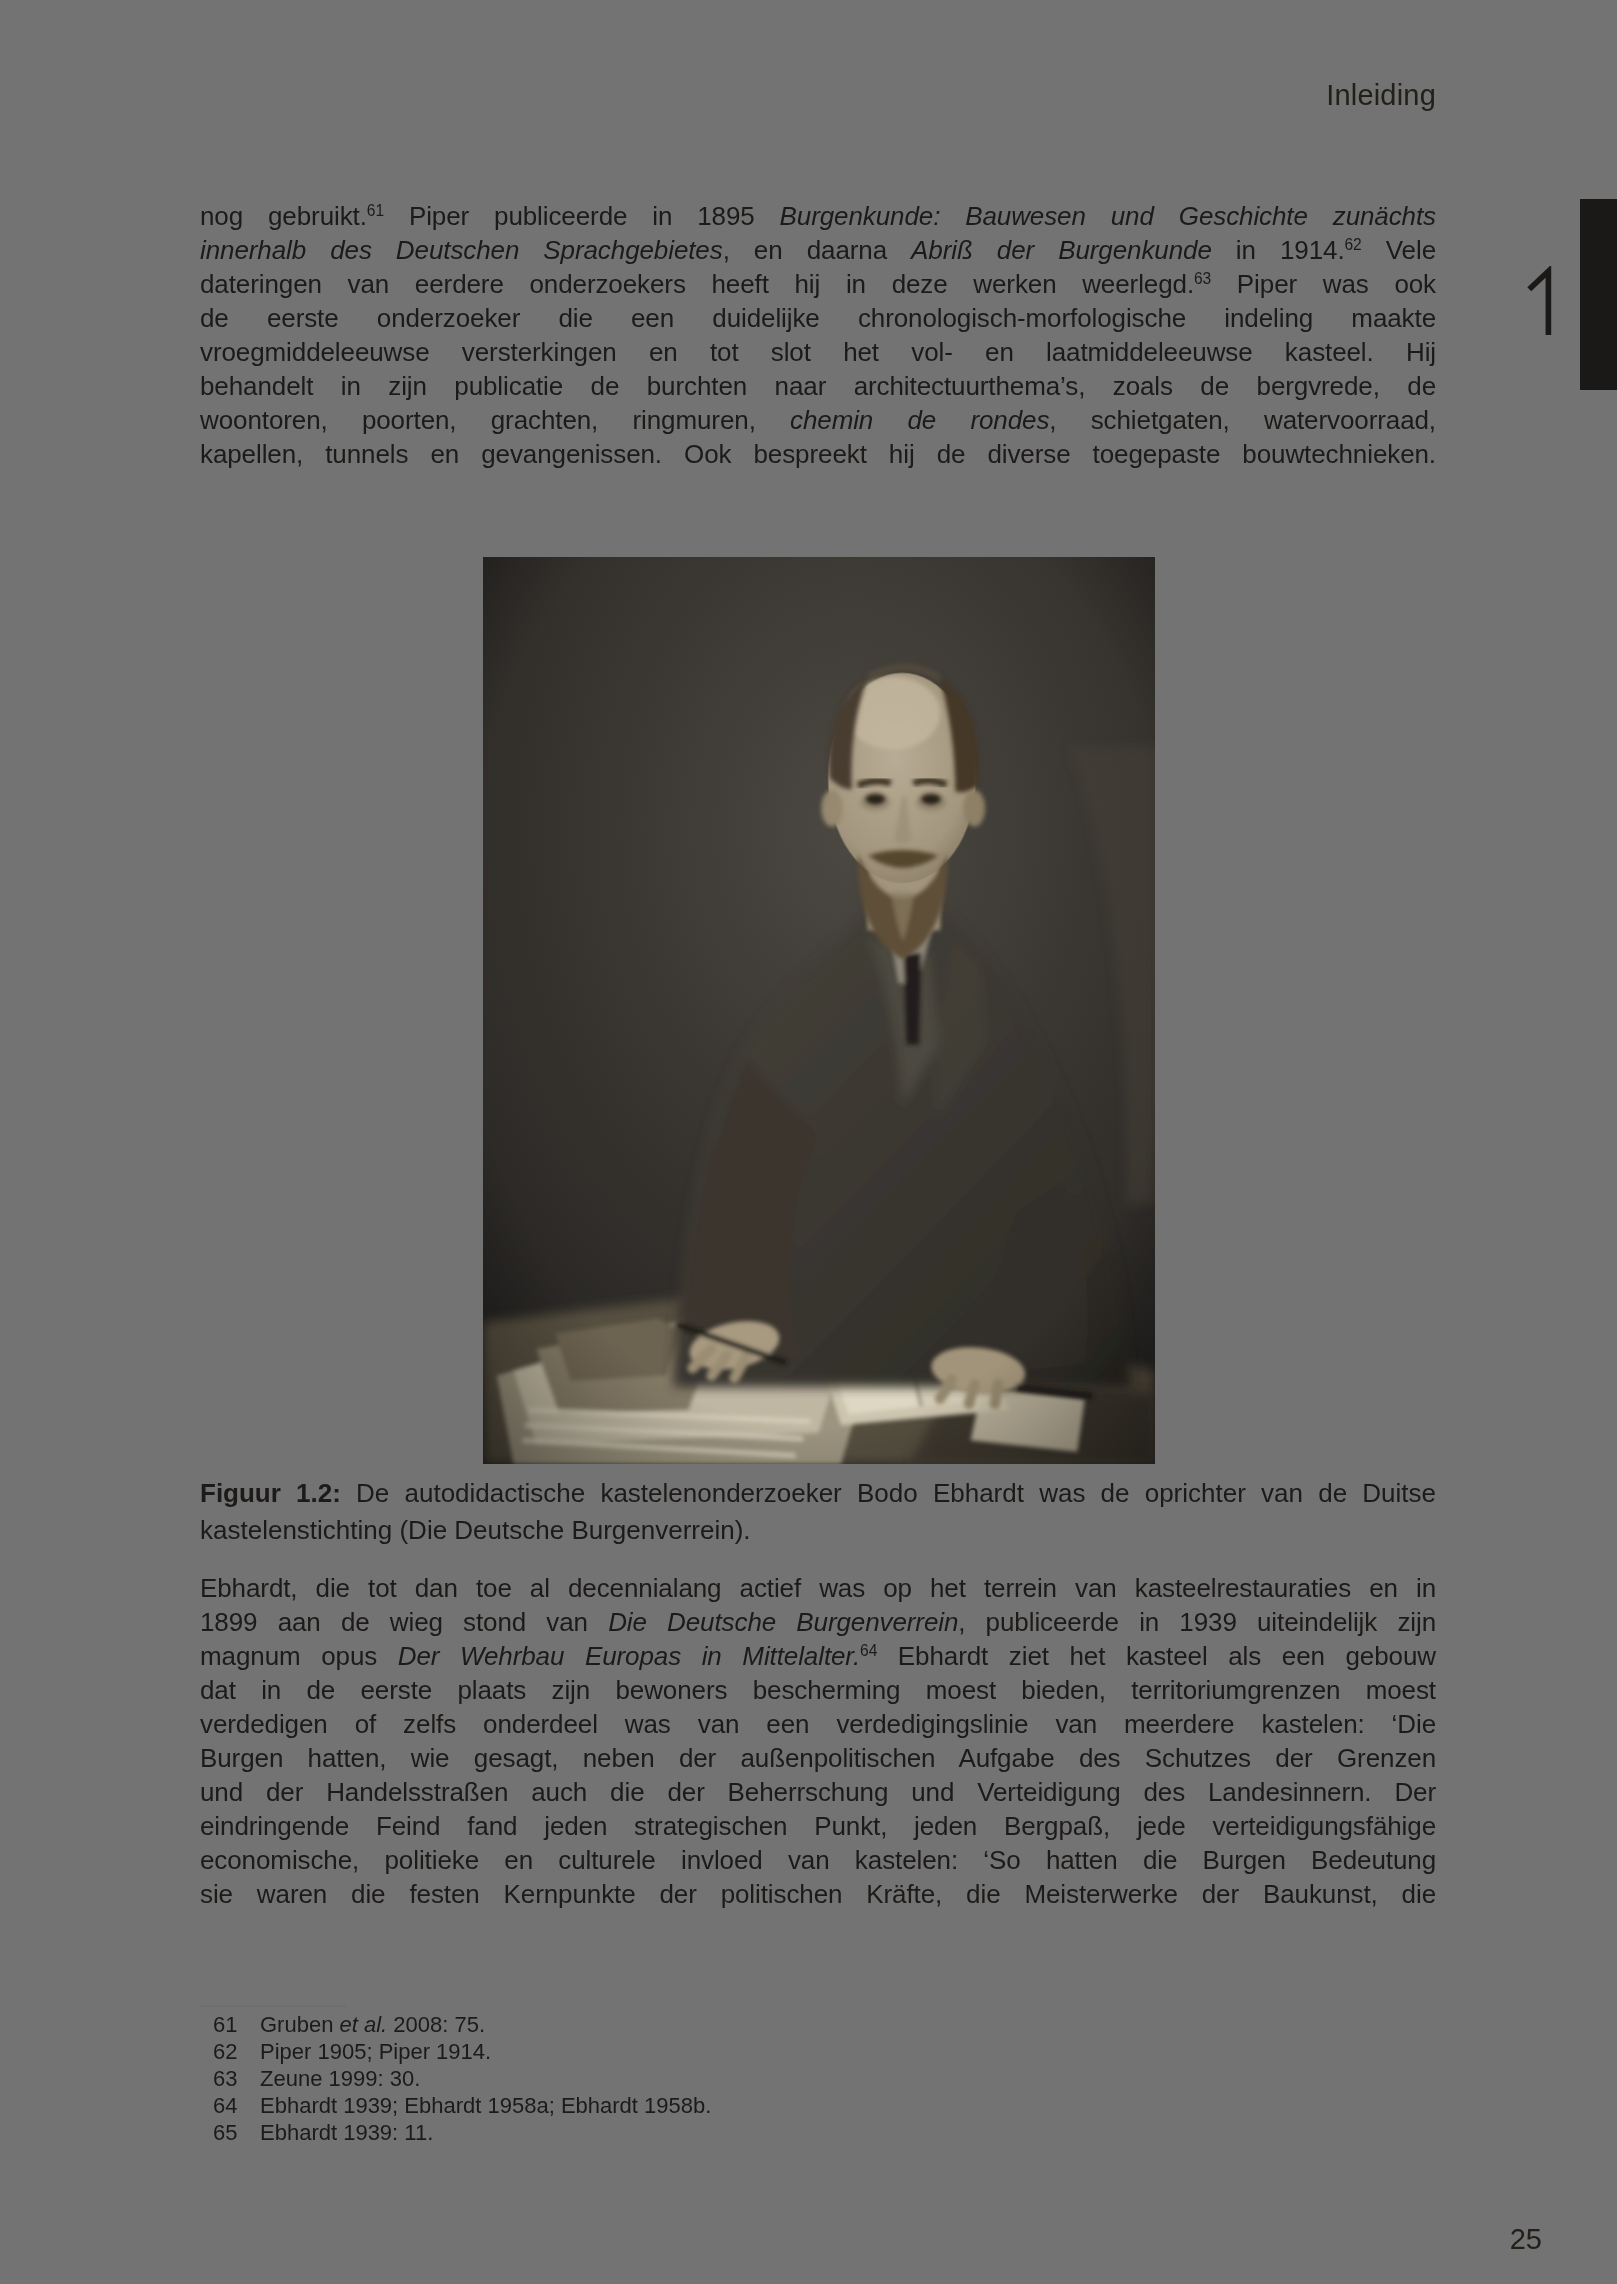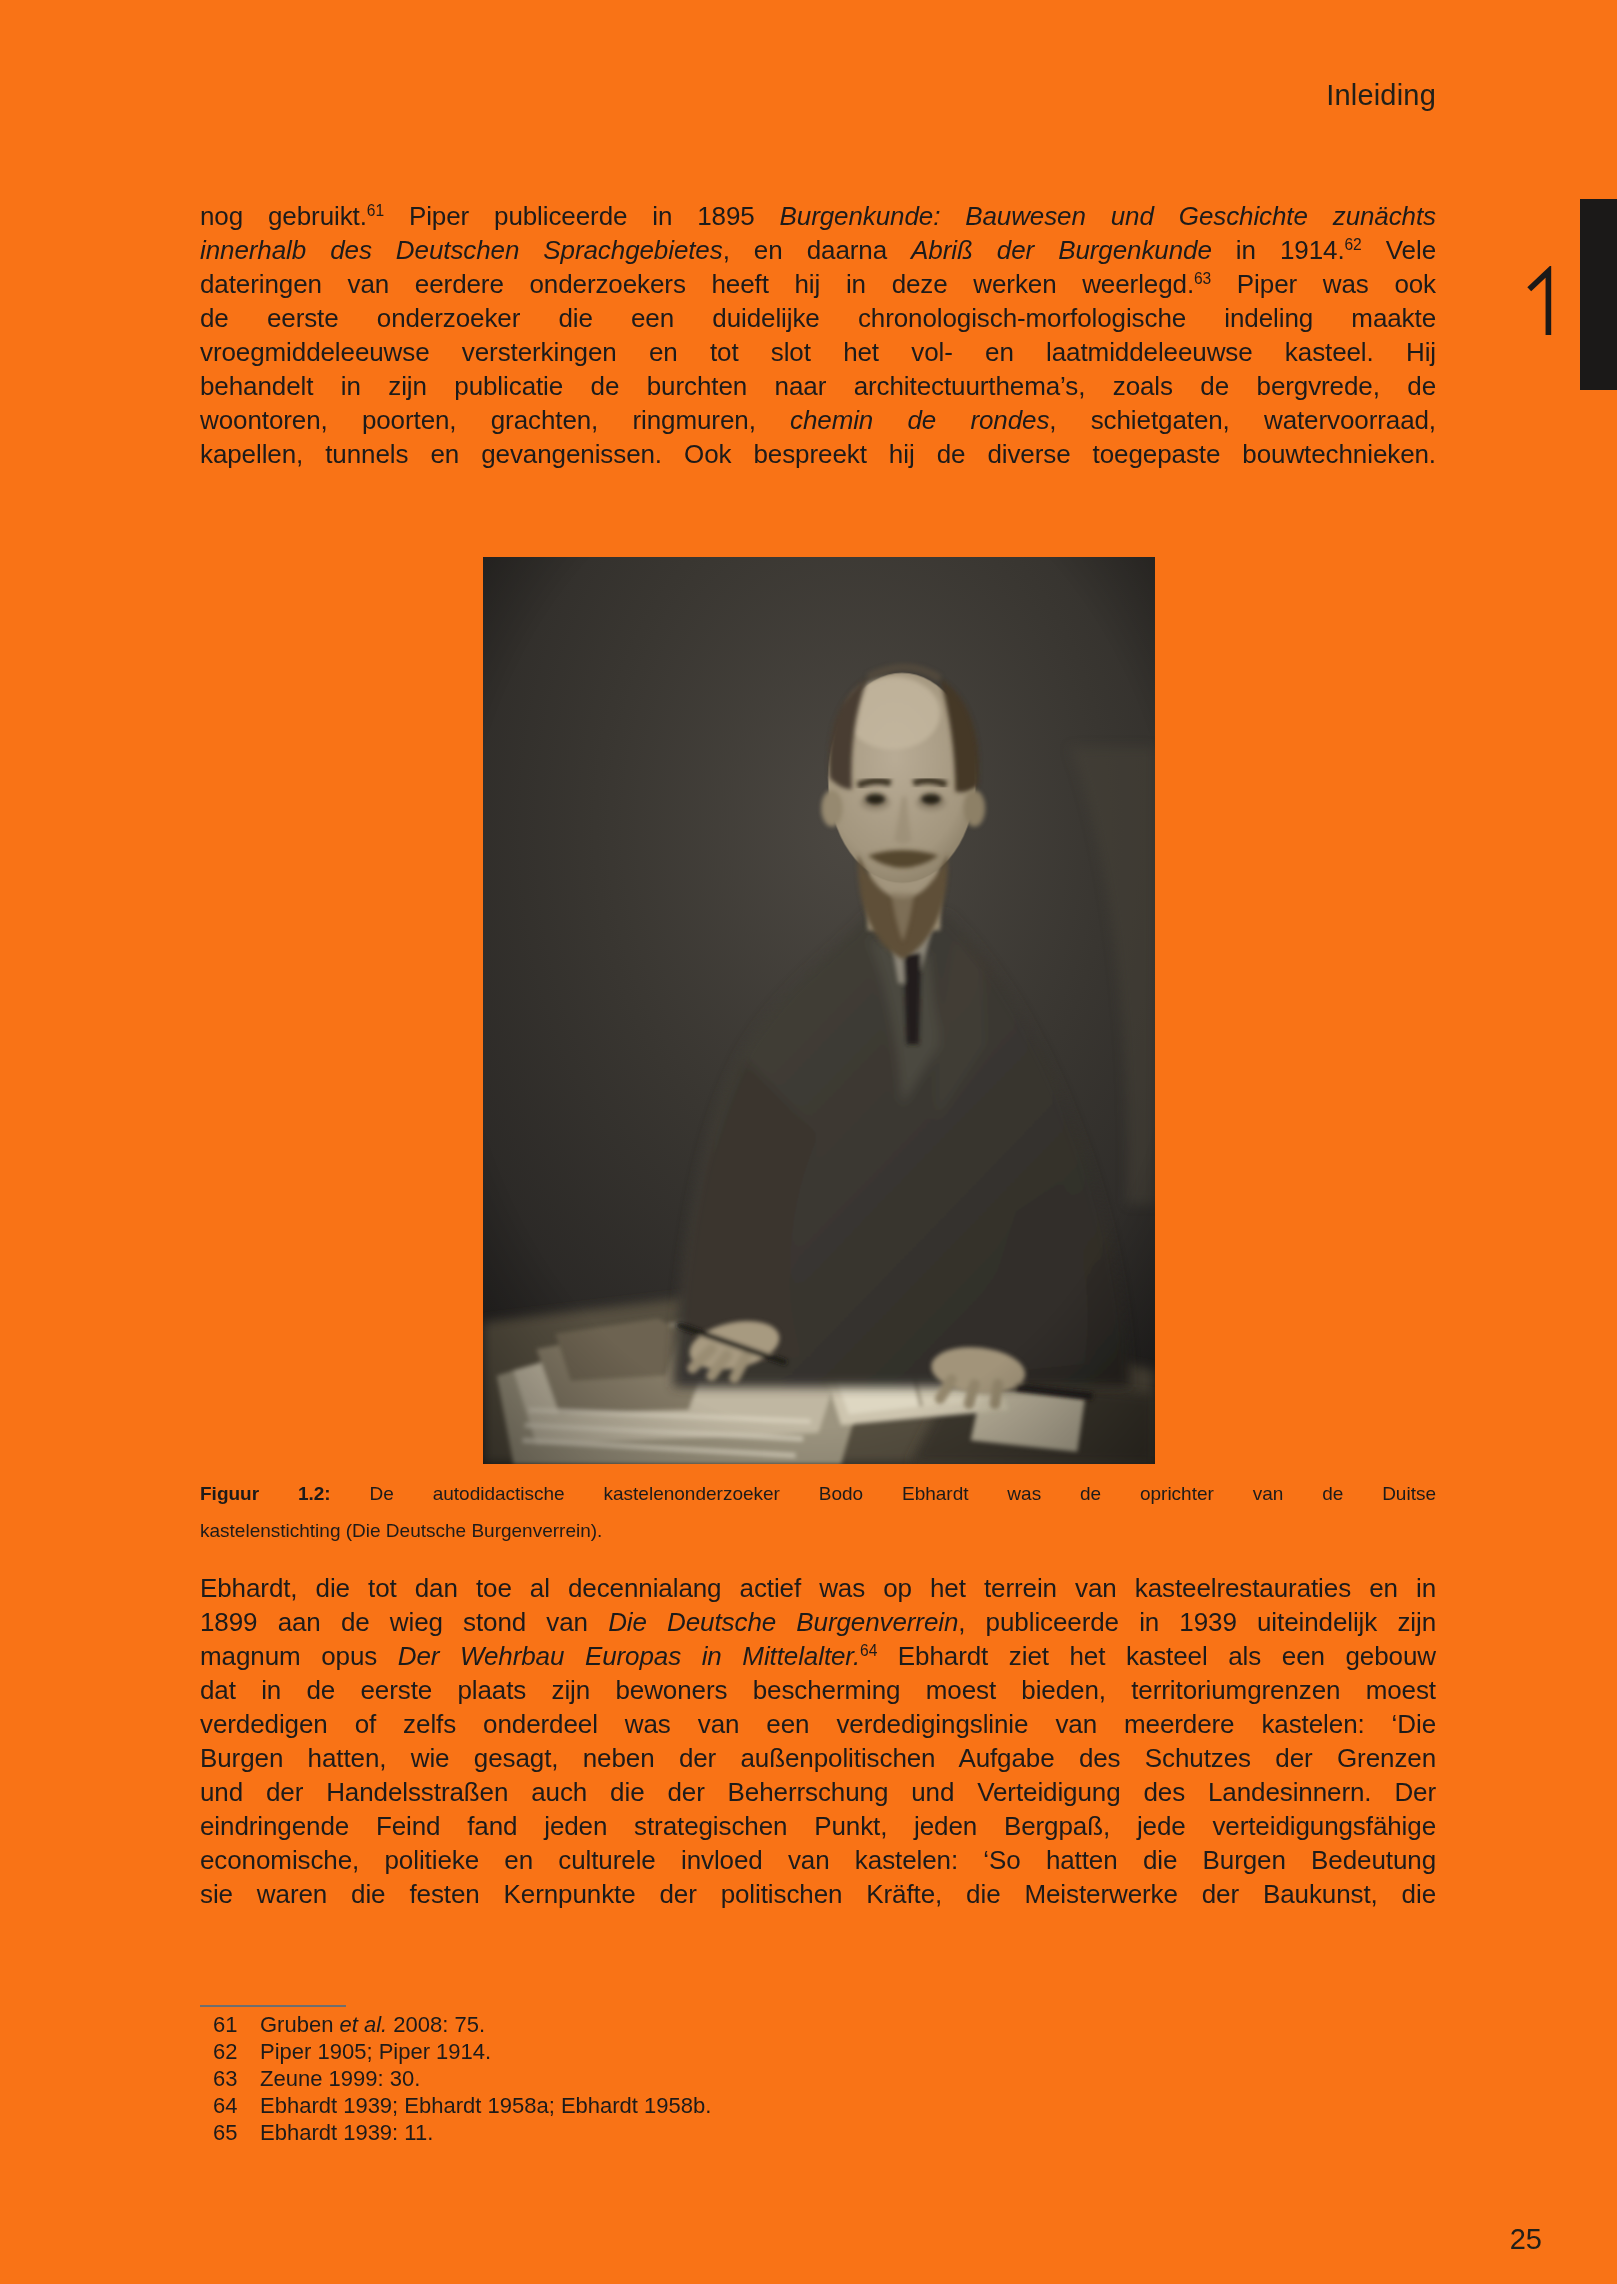--- a/index.html
+++ b/index.html
@@ -1,20 +1,20 @@
 <!DOCTYPE html>
 <html style="font-size:12px"><head>
 <meta charset="utf-8">
 <style>
   html,body{margin:0;padding:0;background:#ffffff;}
   .page{
     position:relative;
     width:1618px;
     height:2284px;
-    background:#f97316;
+    background:#737373;
     font-family:"Liberation Sans", sans-serif;
     color:#1d1b1a;
     overflow:hidden;
   }
   .running-head{
     position:absolute;
     top:79px;
     right:182px;
     font-size:29px;
     line-height:33px;
@@ -67,21 +67,21 @@
     top:557px;
     width:672px;
     height:907px;
   }
   .figure-photo svg{ display:block; width:100%; height:100%; }
   .caption{
     position:absolute;
     left:200px;
     top:1475px;
     width:1236px;
-    font-size:19px;
+    font-size:26px;
     line-height:37px;
   }
   .cap-line{
     text-align:justify;
     text-align-last:justify;
     height:37px;
     white-space:nowrap;
   }
   .cap-line:last-child{
     text-align-last:left;

